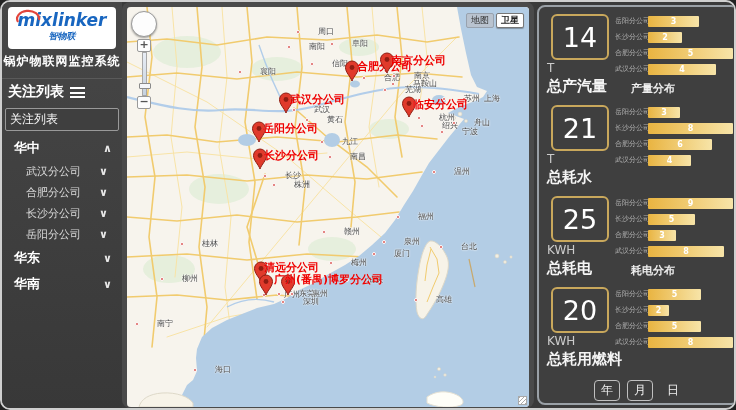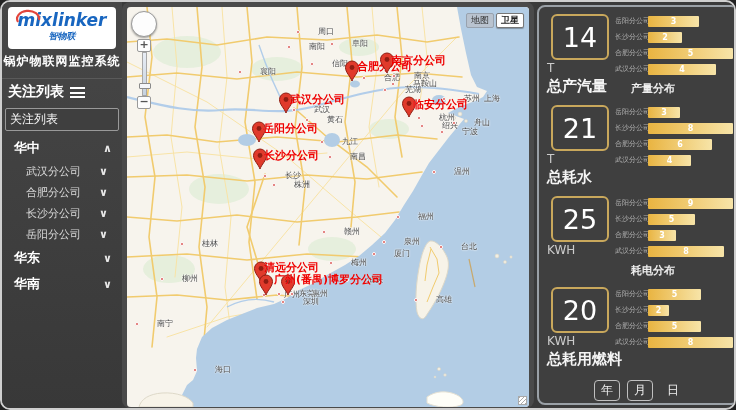--- a/index.html
+++ b/index.html
@@ -515,20 +515,21 @@
                   <span>4</span>
                 </div>
   </div>
             </div>
     </div>
   </div>
         <div class="stat">
     <div class="stat-left">
       <div class="value-box">25</div>
       <div class="unit">KWH</div>
+      <div class="stat-label">总耗电</div>
     </div>
     <div class="stat-right">
       <div class="bars">
               <div class="bar-row">
     <span class="bar-name">岳阳分公司</span>
     <div class="bar" style="width: 85px;">
                   <span>9</span>
                 </div>
   </div>
               <div class="bar-row">

